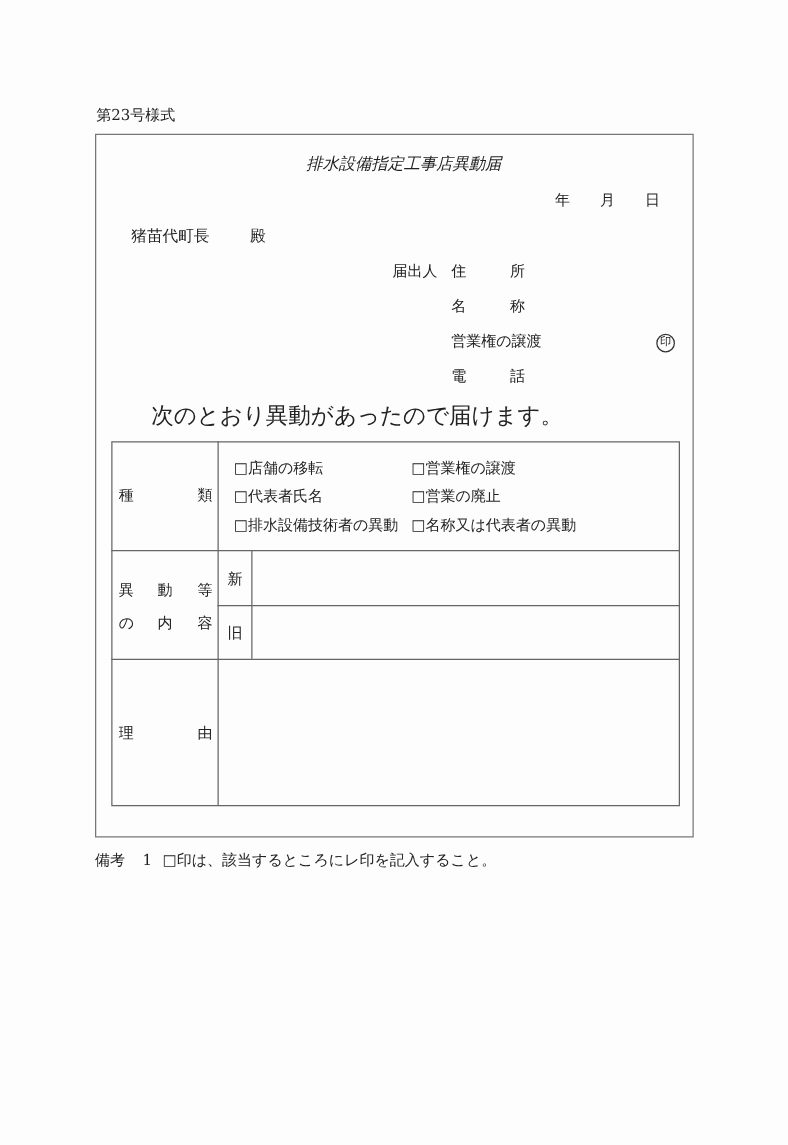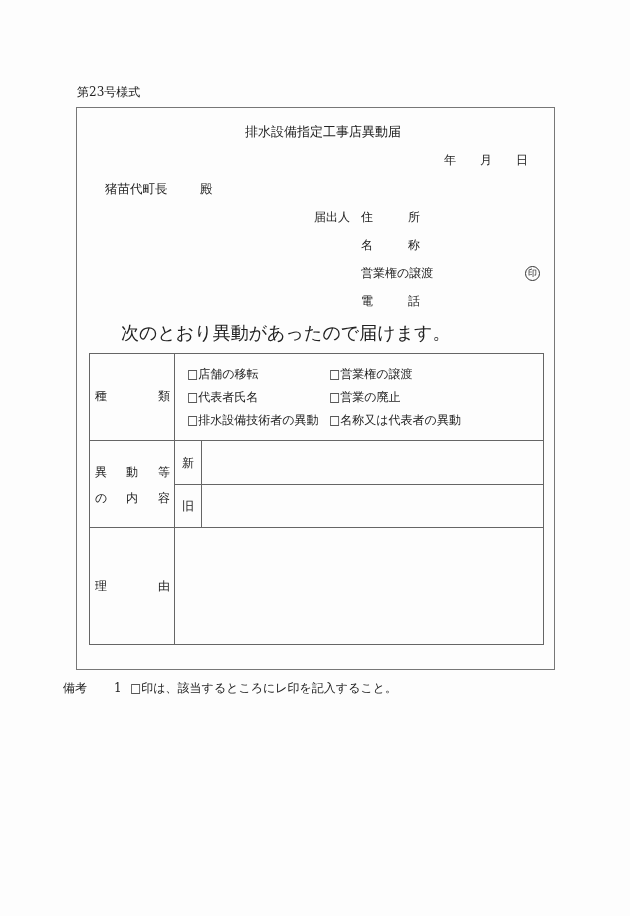--- a/index.html
+++ b/index.html
@@ -13,21 +13,21 @@
   .seal{display:inline-block;width:13px;height:13px;border:1px solid #333;border-radius:50%;
         font-size:9px;line-height:13px;text-align:center;}
 </style>
 </head>
 <body>
 
 <div class="abs" style="left:77px;top:86px;font-size:12px;text-align:center;">第23号様式</div>
 
 <div class="frame"></div>
 
-<div class="abs" style="left:245px;top:125px;font-size:13px;">排水設備指定工事店異動届</div>
+<div class="abs" style="left:245px;top:125px;font-size:13px;font-style:italic;">排水設備指定工事店異動届</div>
 
 <div class="abs" style="left:444px;top:154px;">年</div>
 <div class="abs" style="left:480px;top:154px;">月</div>
 <div class="abs" style="left:516px;top:154px;">日</div>
 
 <div class="abs" style="left:105px;top:183px;font-size:12.5px;">猪苗代町長</div>
 <div class="abs" style="left:200px;top:183px;font-size:12.5px;">殿</div>
 
 <div class="abs" style="left:314px;top:211px;">届出人</div>
 <div class="abs" style="left:361px;top:211px;">住</div>
@@ -69,15 +69,15 @@
 
 <div class="abs" style="left:182px;top:457px;">新</div>
 <div class="abs" style="left:203px;top:442px;width:340px;height:41px;"></div>
 <div class="abs" style="left:182px;top:500px;">旧</div>
 <div class="abs" style="left:203px;top:486px;width:340px;height:40px;"></div>
 
 <div class="abs" style="left:95px;top:580px;">理</div>
 <div class="abs" style="left:158px;top:580px;">由</div>
 <div class="abs" style="left:176px;top:529px;width:367px;height:114px;"></div>
 
-<div class="abs" style="left:63px;top:682px;">備考</div>
+<div class="abs" style="left:76px;top:682px;">備考</div>
 <div class="abs" style="left:114px;top:682px;">1</div>
 <div class="abs" style="left:130px;top:682px;">□印は、該当するところにレ印を記入すること。</div>
 
 </body></html>

